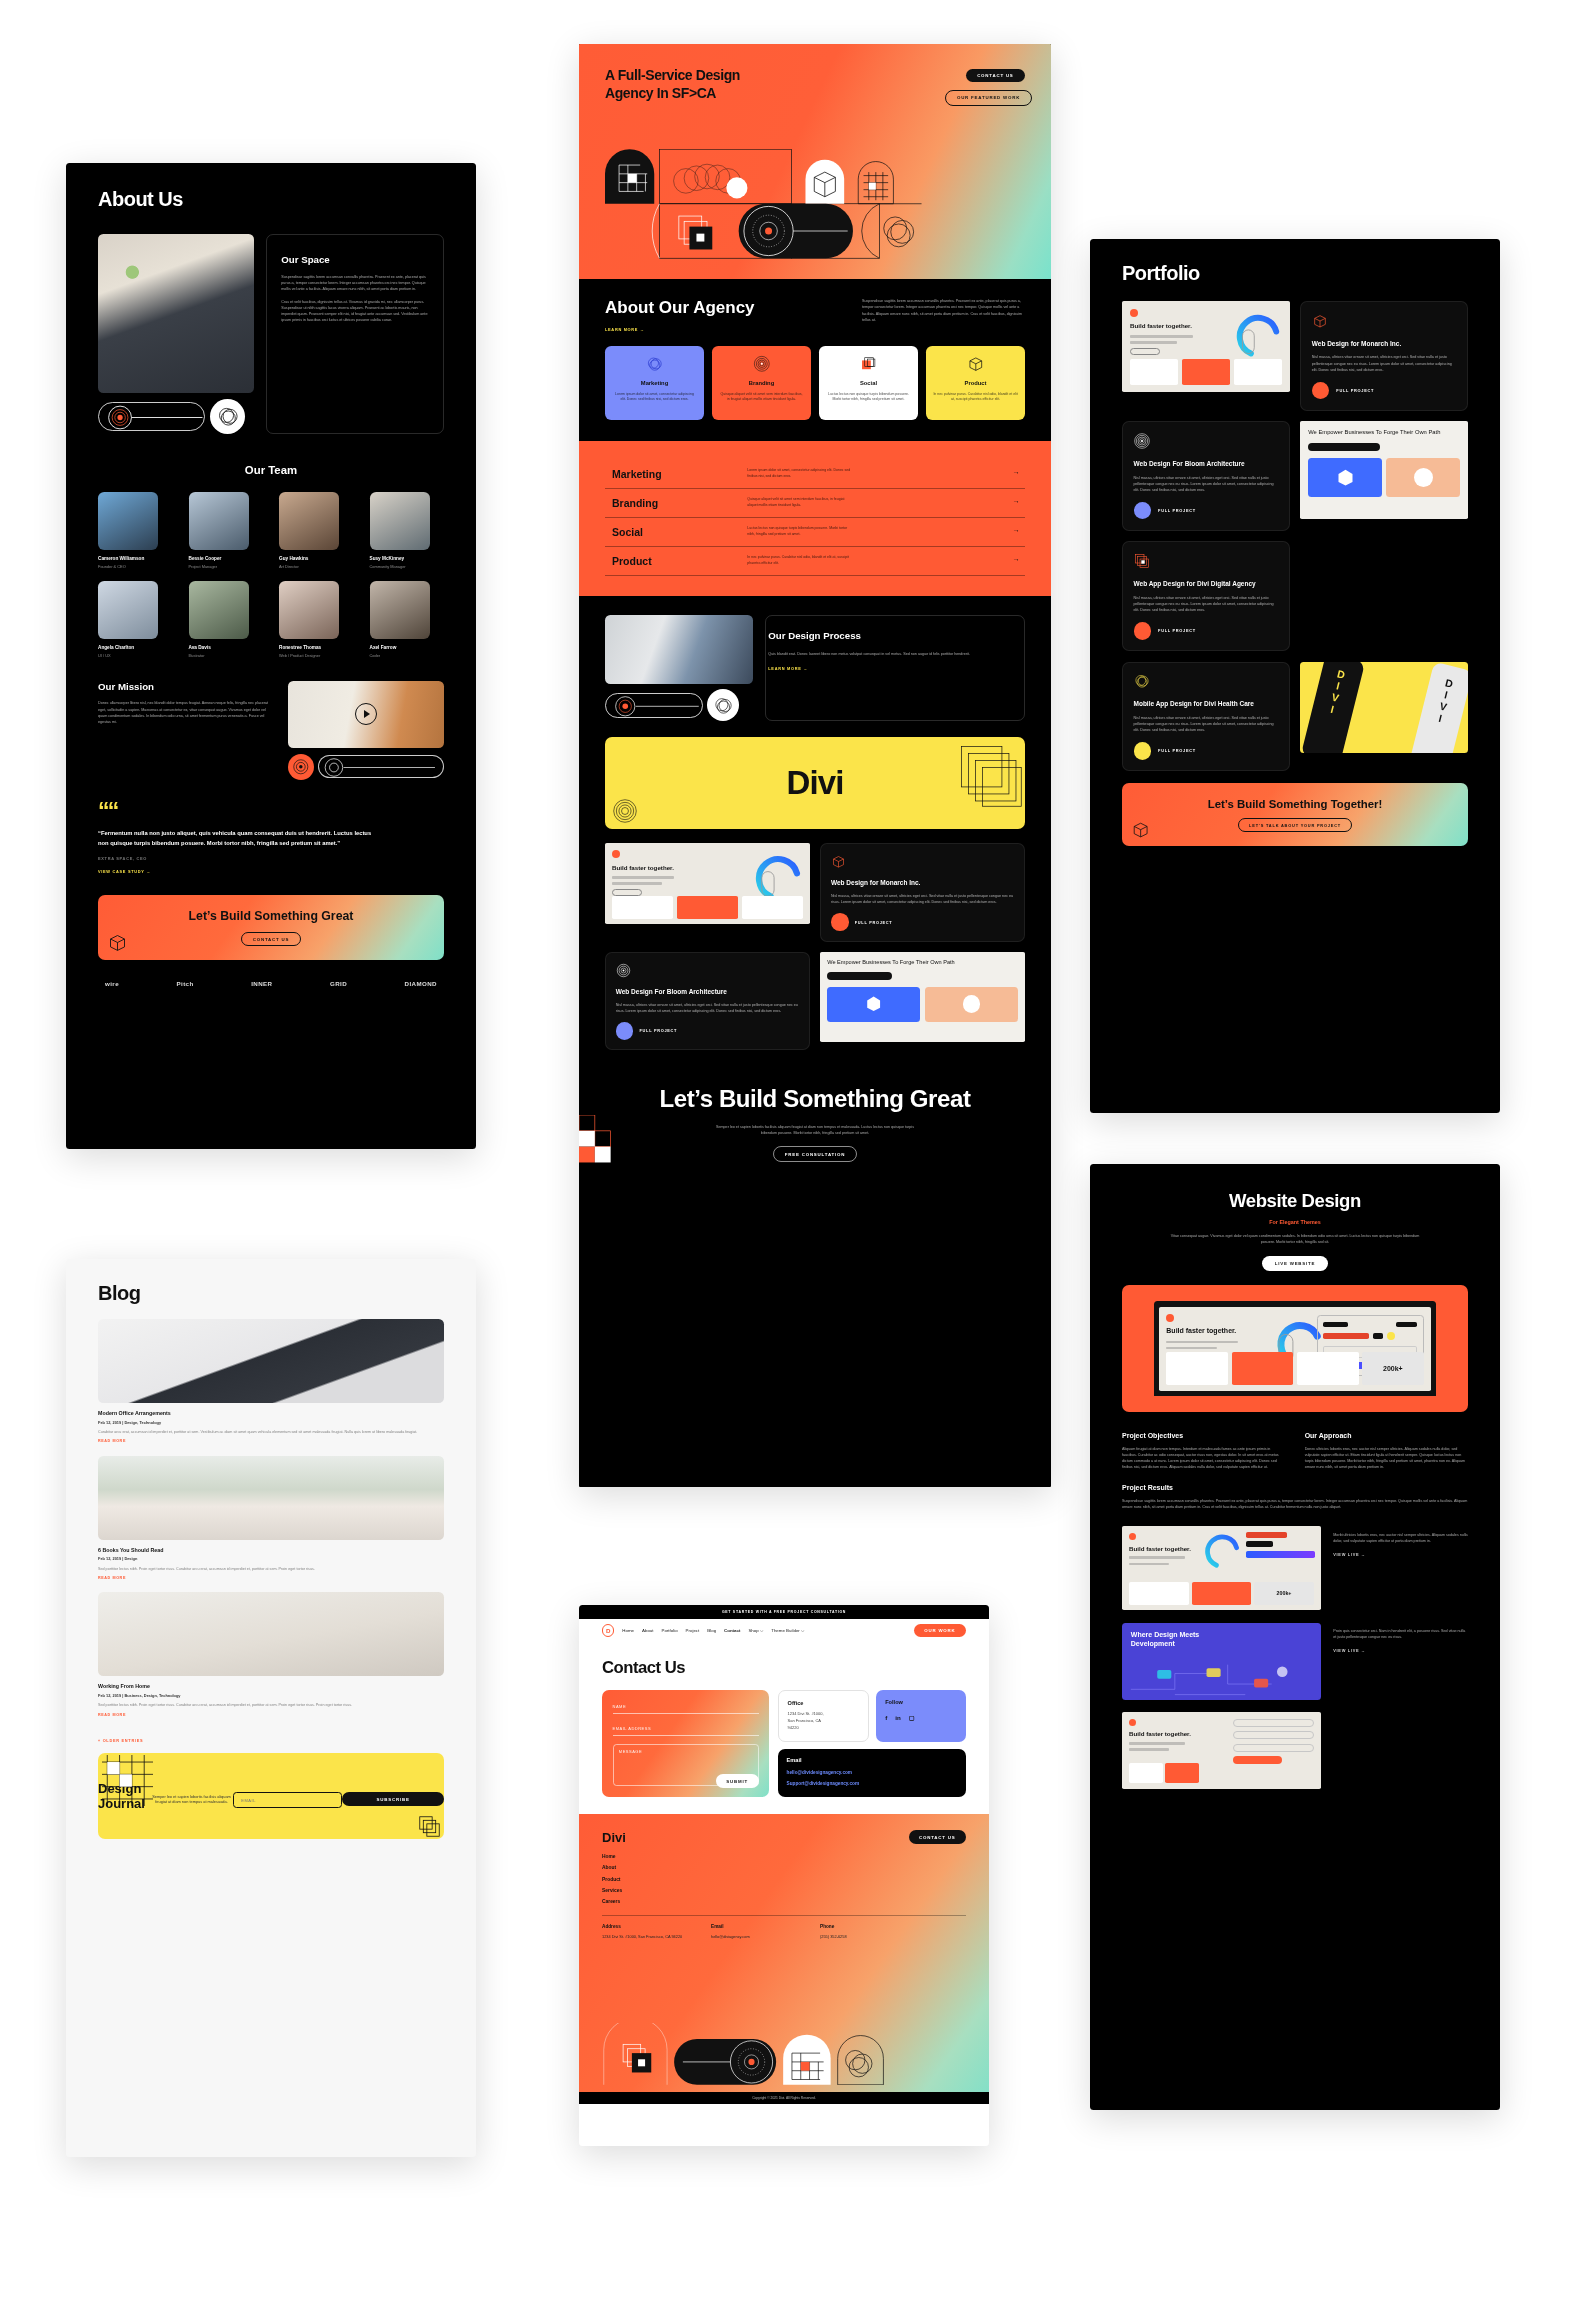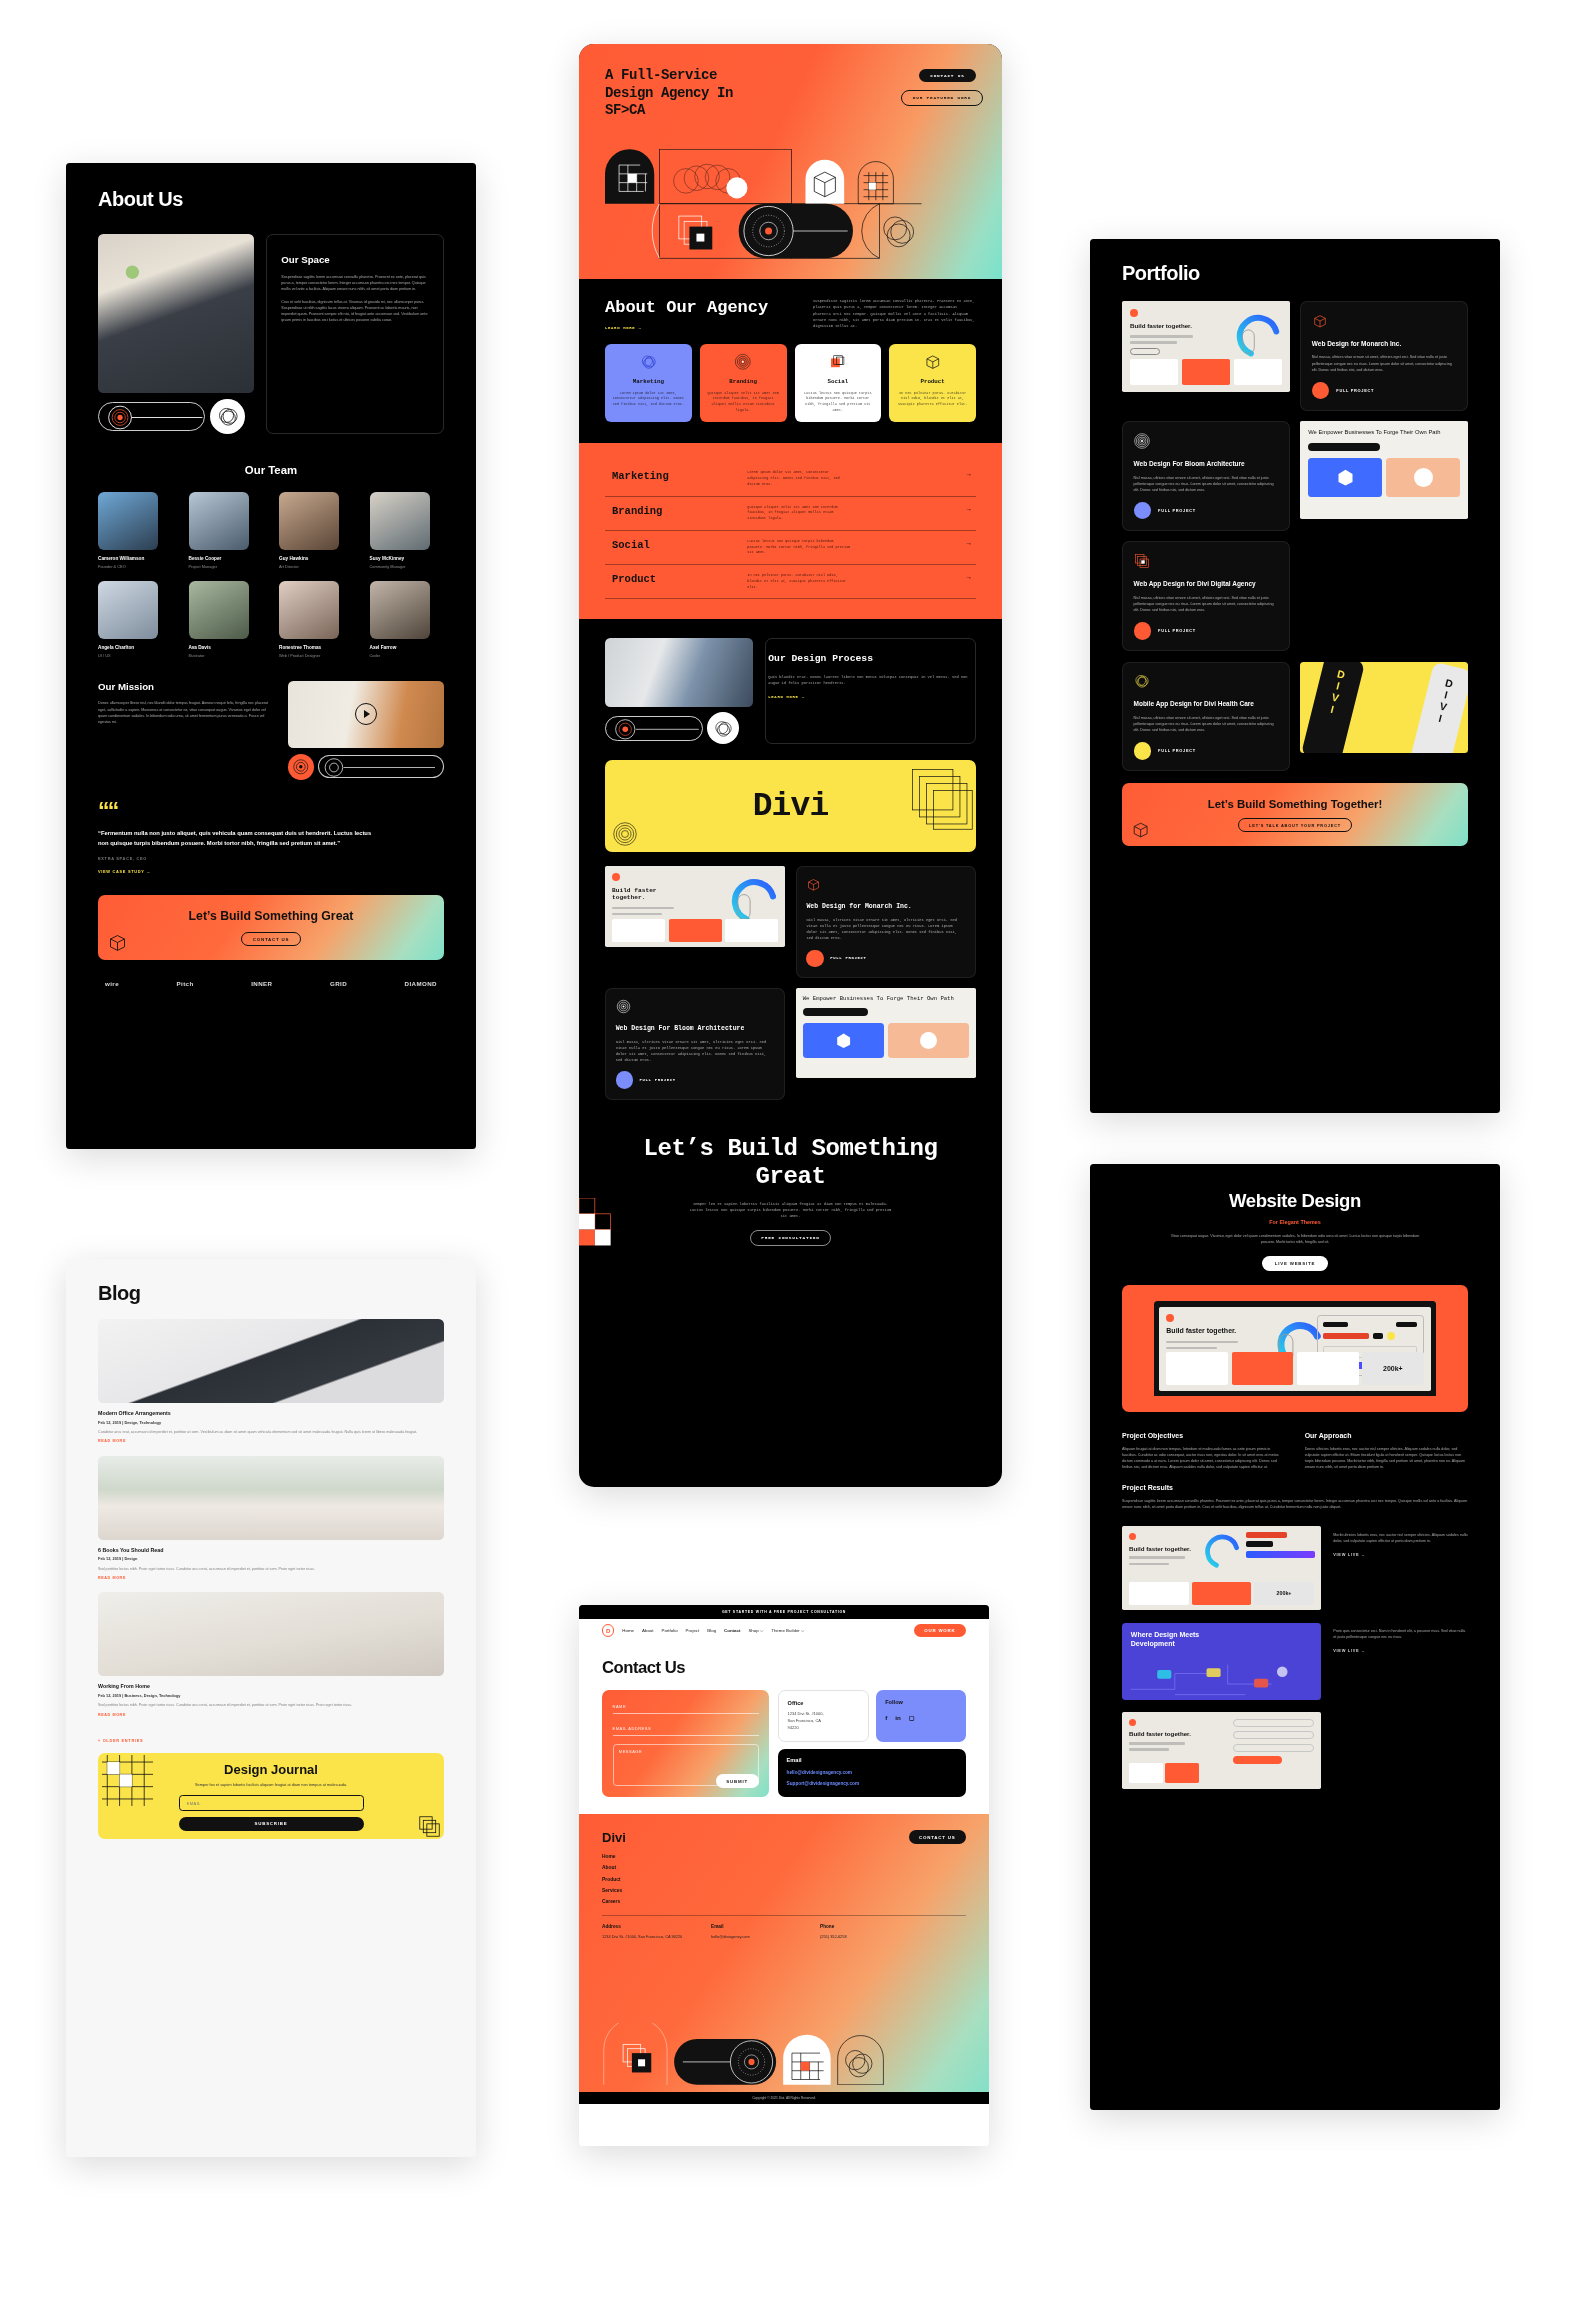--- a/index.html
+++ b/index.html
@@ -32,21 +32,21 @@
 
   .imgph { background-size: cover; background-position: center; border-radius: 5.3px; }
 
   
   #about-panel { left: 66px; top: 163px; width: 410px; height: 986px; border-radius: 3.5px; }
 
   
   #blog-panel { left: 66px; top: 1259px; width: 410px; height: 898px; border-radius: 3.5px; }
 
   
-  #home-panel { left: 579px; top: 44px; width: 423px; height: 1443px; border-radius: 15px; font-family: Liberation Mono, monospace; }
+  #home-panel { left: 579px; top: 44px; width: 472px; height: 1443px; border-radius: 1px; }
 
   
   #contact-panel { left: 579px; top: 1605px; width: 410px; height: 541px; border-radius: 3.5px; }
 
   
   #portfolio-panel { left: 1090px; top: 239px; width: 410px; height: 874px; border-radius: 3.5px; }
 
   
   #website-panel { left: 1090px; top: 1164px; width: 410px; height: 946px; border-radius: 3.5px; }
 
@@ -253,21 +253,21 @@
         <div class="tiny" style="color:#333;margin-top:4.4px;">Sed porttitor lectus nibh. Proin eget tortor risus. Curabitur arcu erat, accumsan id imperdiet et, porttitor at sem. Proin eget tortor risus. Proin eget tortor risus.</div>
         <div class="readmore">Read More</div>
       </div>
     </div>
 
   <div style="padding:8.8px 32px 0 32px;">
     <div class="tag" style="color:#ff5a34;">« Older Entries</div>
   </div>
 
   <div style="padding:10.5px 32px 0 32px;">
-    <div class="bg-yellow card" style="height:86px;position:relative;display:flex;flex-direction:column;align-items:center;justify-content:center;overflow:hidden;">
+    <div class="bg-yellow card" style="height:86px;position:relative;display:flex;flex-direction:row;align-items:center;justify-content:center;overflow:hidden;">
       <svg width="51" height="51" viewBox="0 0 58 58" style="position:absolute;left:3.5px;top:1.8px;">
         <g stroke="#111" stroke-width=".9" fill="none">
           <path d="M6 0 V58 M20 0 V58 M34 0 V58 M48 0 V58"></path>
           <path d="M0 8 H58 M0 22 H58 M0 36 H58 M0 50 H58"></path>
         </g>
         <rect x="6" y="8" width="14" height="14" fill="#fff"></rect>
         <rect x="20" y="22" width="14" height="14" fill="#fff"></rect>
       </svg>
       <div style="font-size:13px;font-weight:700;color:#111;">Design Journal</div>
       <div style="font-size:3.9px;color:#333;margin-top:5.3px;max-width:220px;text-align:center;">Semper leo et sapien lobortis facilisis aliquam feugiat at diam non tempus at malesuada.</div>

